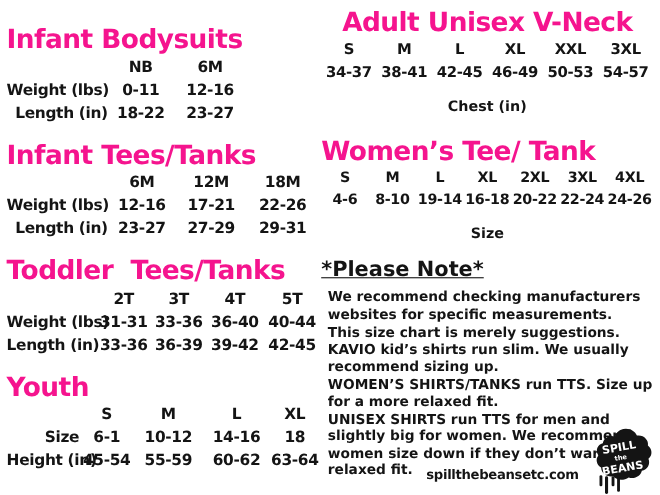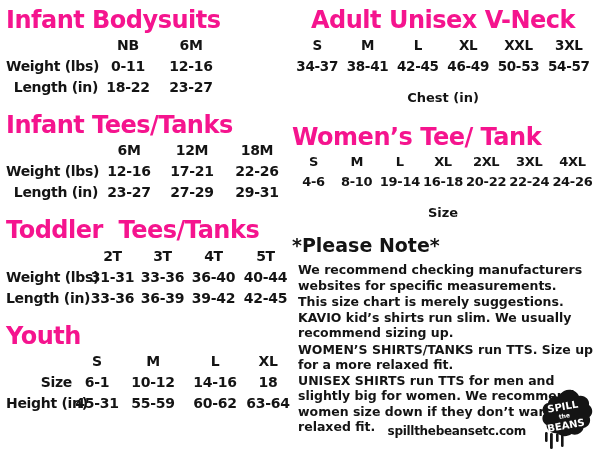--- a/index.html
+++ b/index.html
@@ -22,26 +22,26 @@
   .tbl .cell { text-align:center; white-space:nowrap; }
   .tbl .rowlabel { text-align:right; }
 
   .tbl-ib { grid-template-columns:92px 60px 66px; }
   .tbl-it { grid-template-columns:92px 62px 64px 66px; }
   .tbl-td { grid-template-columns:82px 49px 51px 51px 53px; }
   .tbl-yo { grid-template-columns:66px 50px 62px 62px 44px; }
   .tbl-ad { grid-template-columns:repeat(6,1fr); font-size:13.5px; }
   .tbl-wm { grid-template-columns:repeat(7,1fr); font-size:13px; }
 
-  .sec { margin-bottom:18px; }
+  .sec { margin-bottom:18px;margin-top:16px; }
   .sec-gap { margin-top:20px; }
 
   .footer-label { text-align:center; font-size:13px; margin-top:16px; }
 
-  .note-title { font-size:19px; margin:14px 0 6px 0; }
+  .note-title { font-size:19px; margin:14px 0 6px 0;text-decoration:underline; }
   .notes { margin-left:6px; width:296px; font-size:12.5px; line-height:1.22; }
   .note { margin:0 0 1px 0; }
   .note .lead { text-transform:none; }
 
   .website {
     position:absolute; right:74px; bottom:12px;
     font-size:12px; letter-spacing:-0.3px;
   }
   .logo { position:absolute; right:6px; bottom:0px; width:60px; height:62px; }
 </style>
@@ -113,21 +113,21 @@
         <div class="cell">S</div>
         <div class="cell">M</div>
         <div class="cell">L</div>
         <div class="cell">XL</div>
         <div class="cell rowlabel">Size</div>
         <div class="cell">6-1</div>
         <div class="cell">10-12</div>
         <div class="cell">14-16</div>
         <div class="cell">18</div>
         <div class="cell rowlabel">Height (in)</div>
-        <div class="cell">45-31</div>
+        <div class="cell">45-54</div>
         <div class="cell">55-59</div>
         <div class="cell">60-62</div>
         <div class="cell">63-64</div>
       </div>
     </div>
 
   </div>
 
   <div class="col-right">
 

